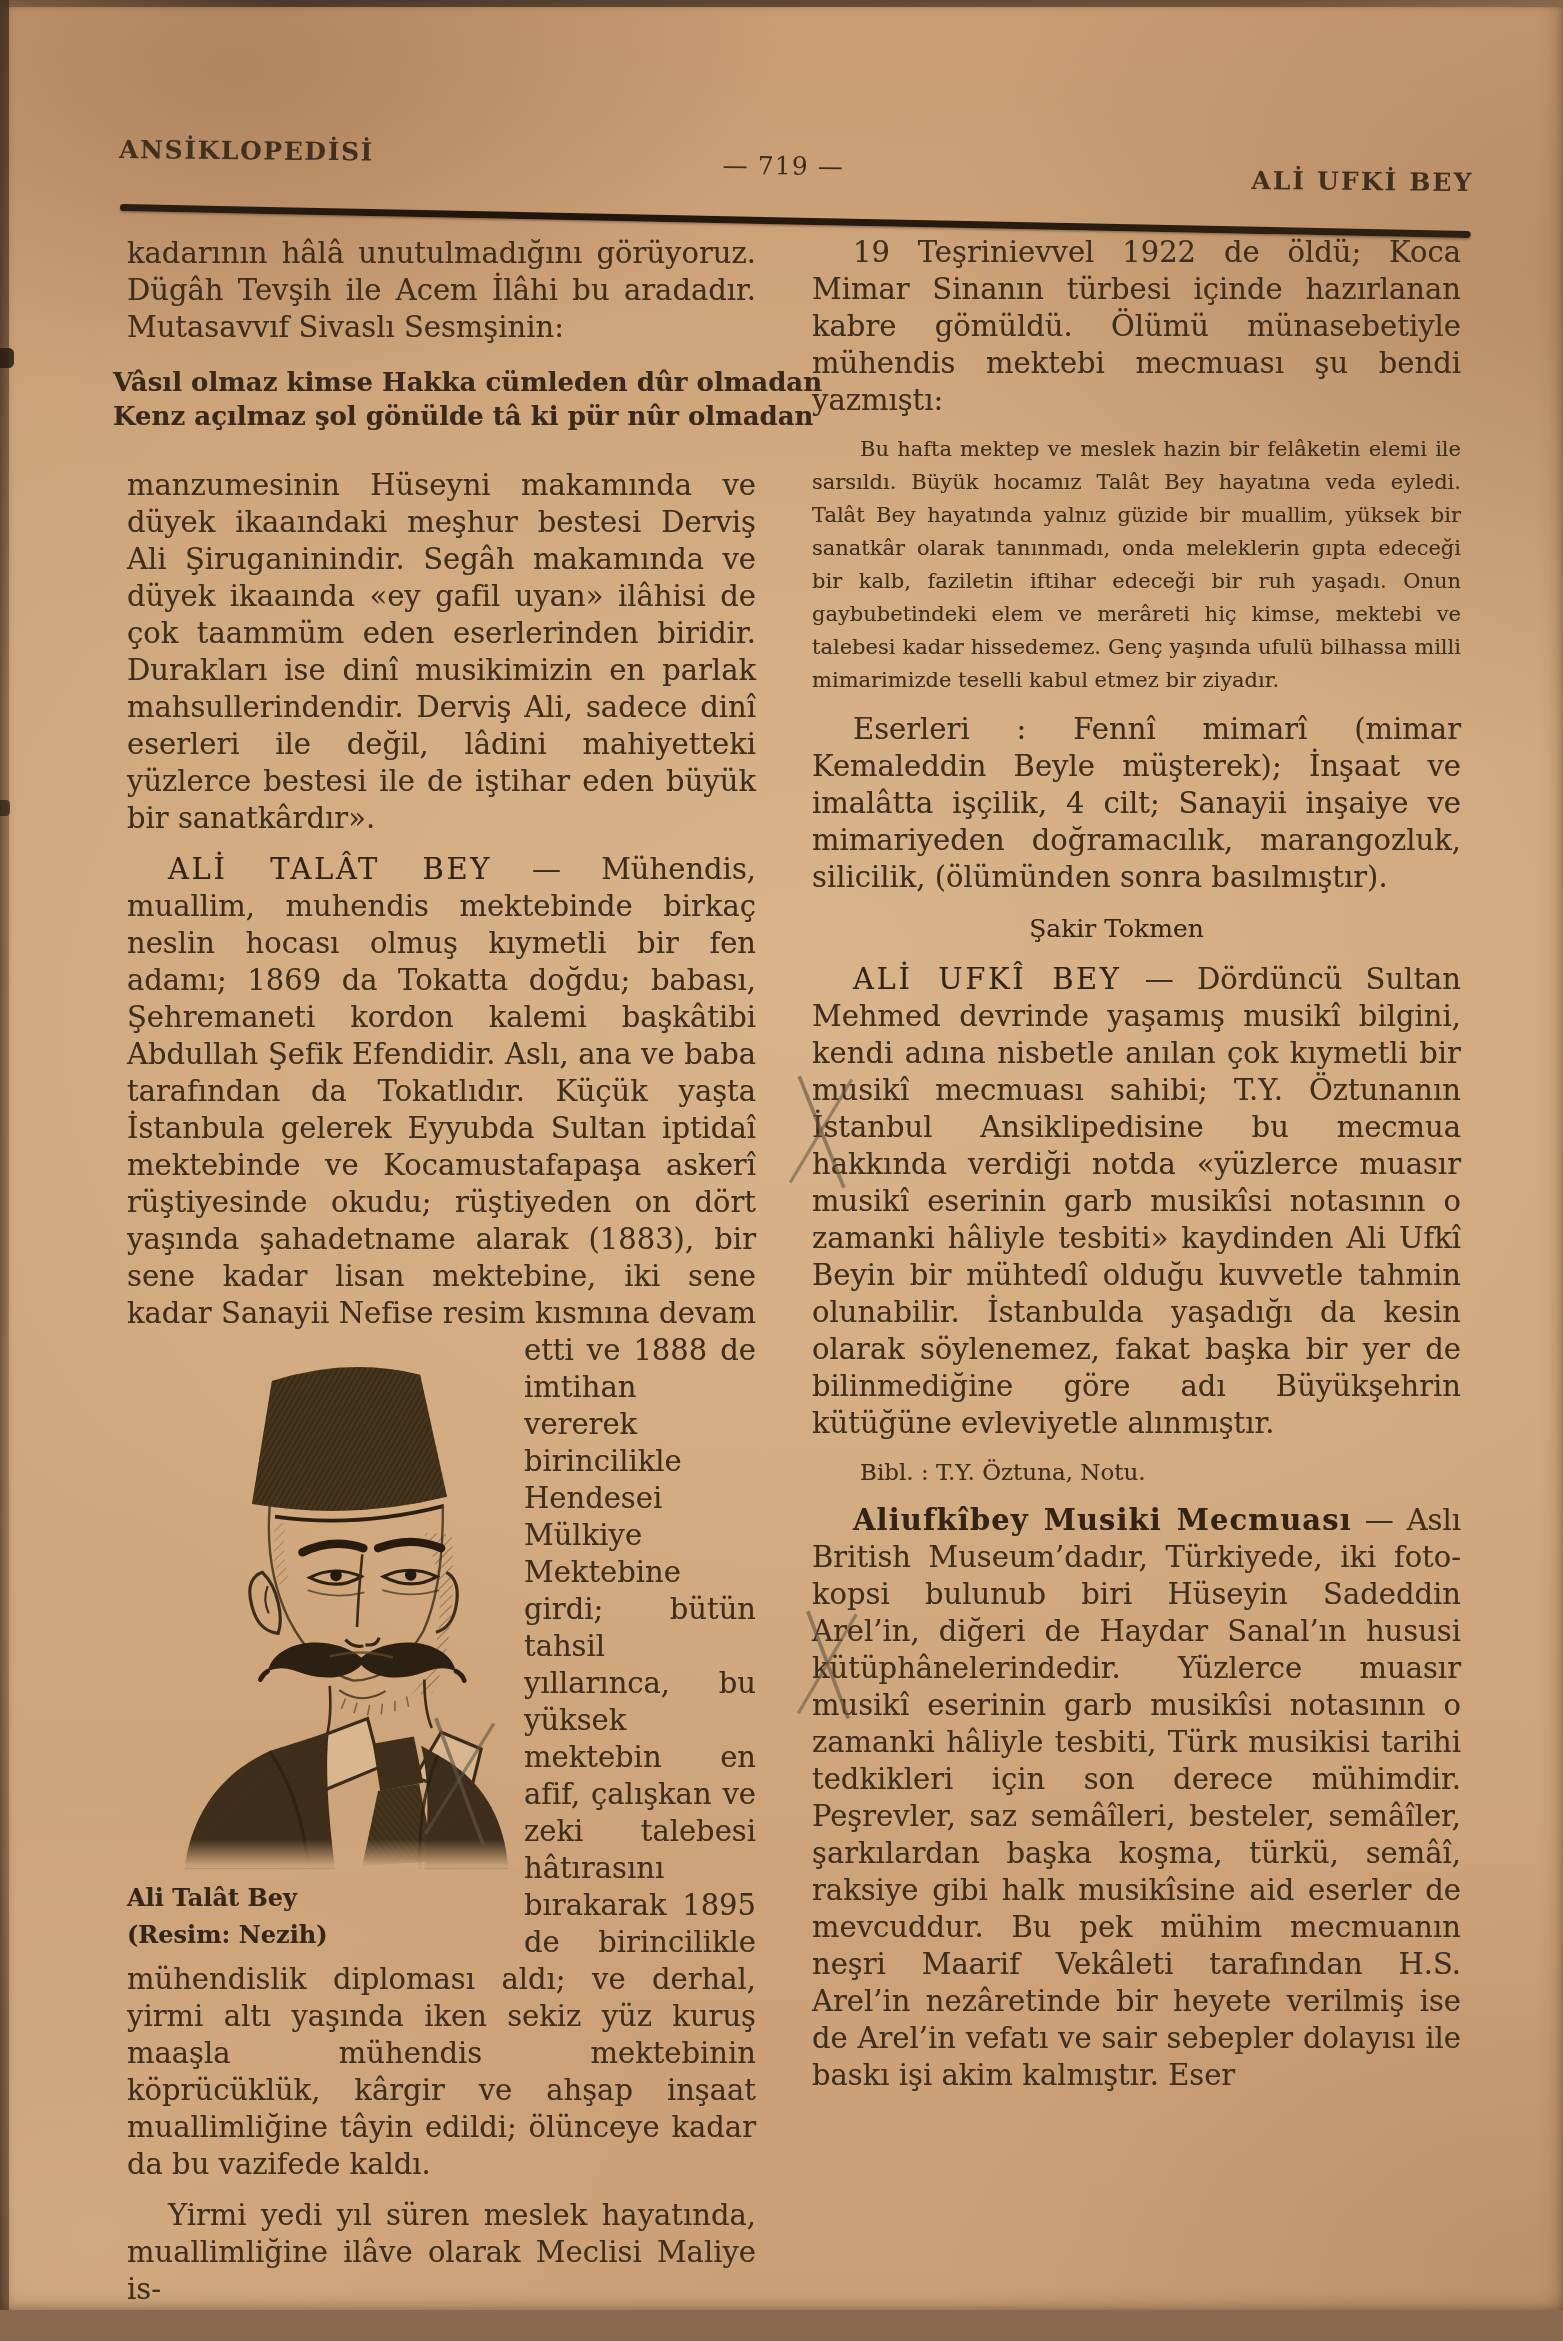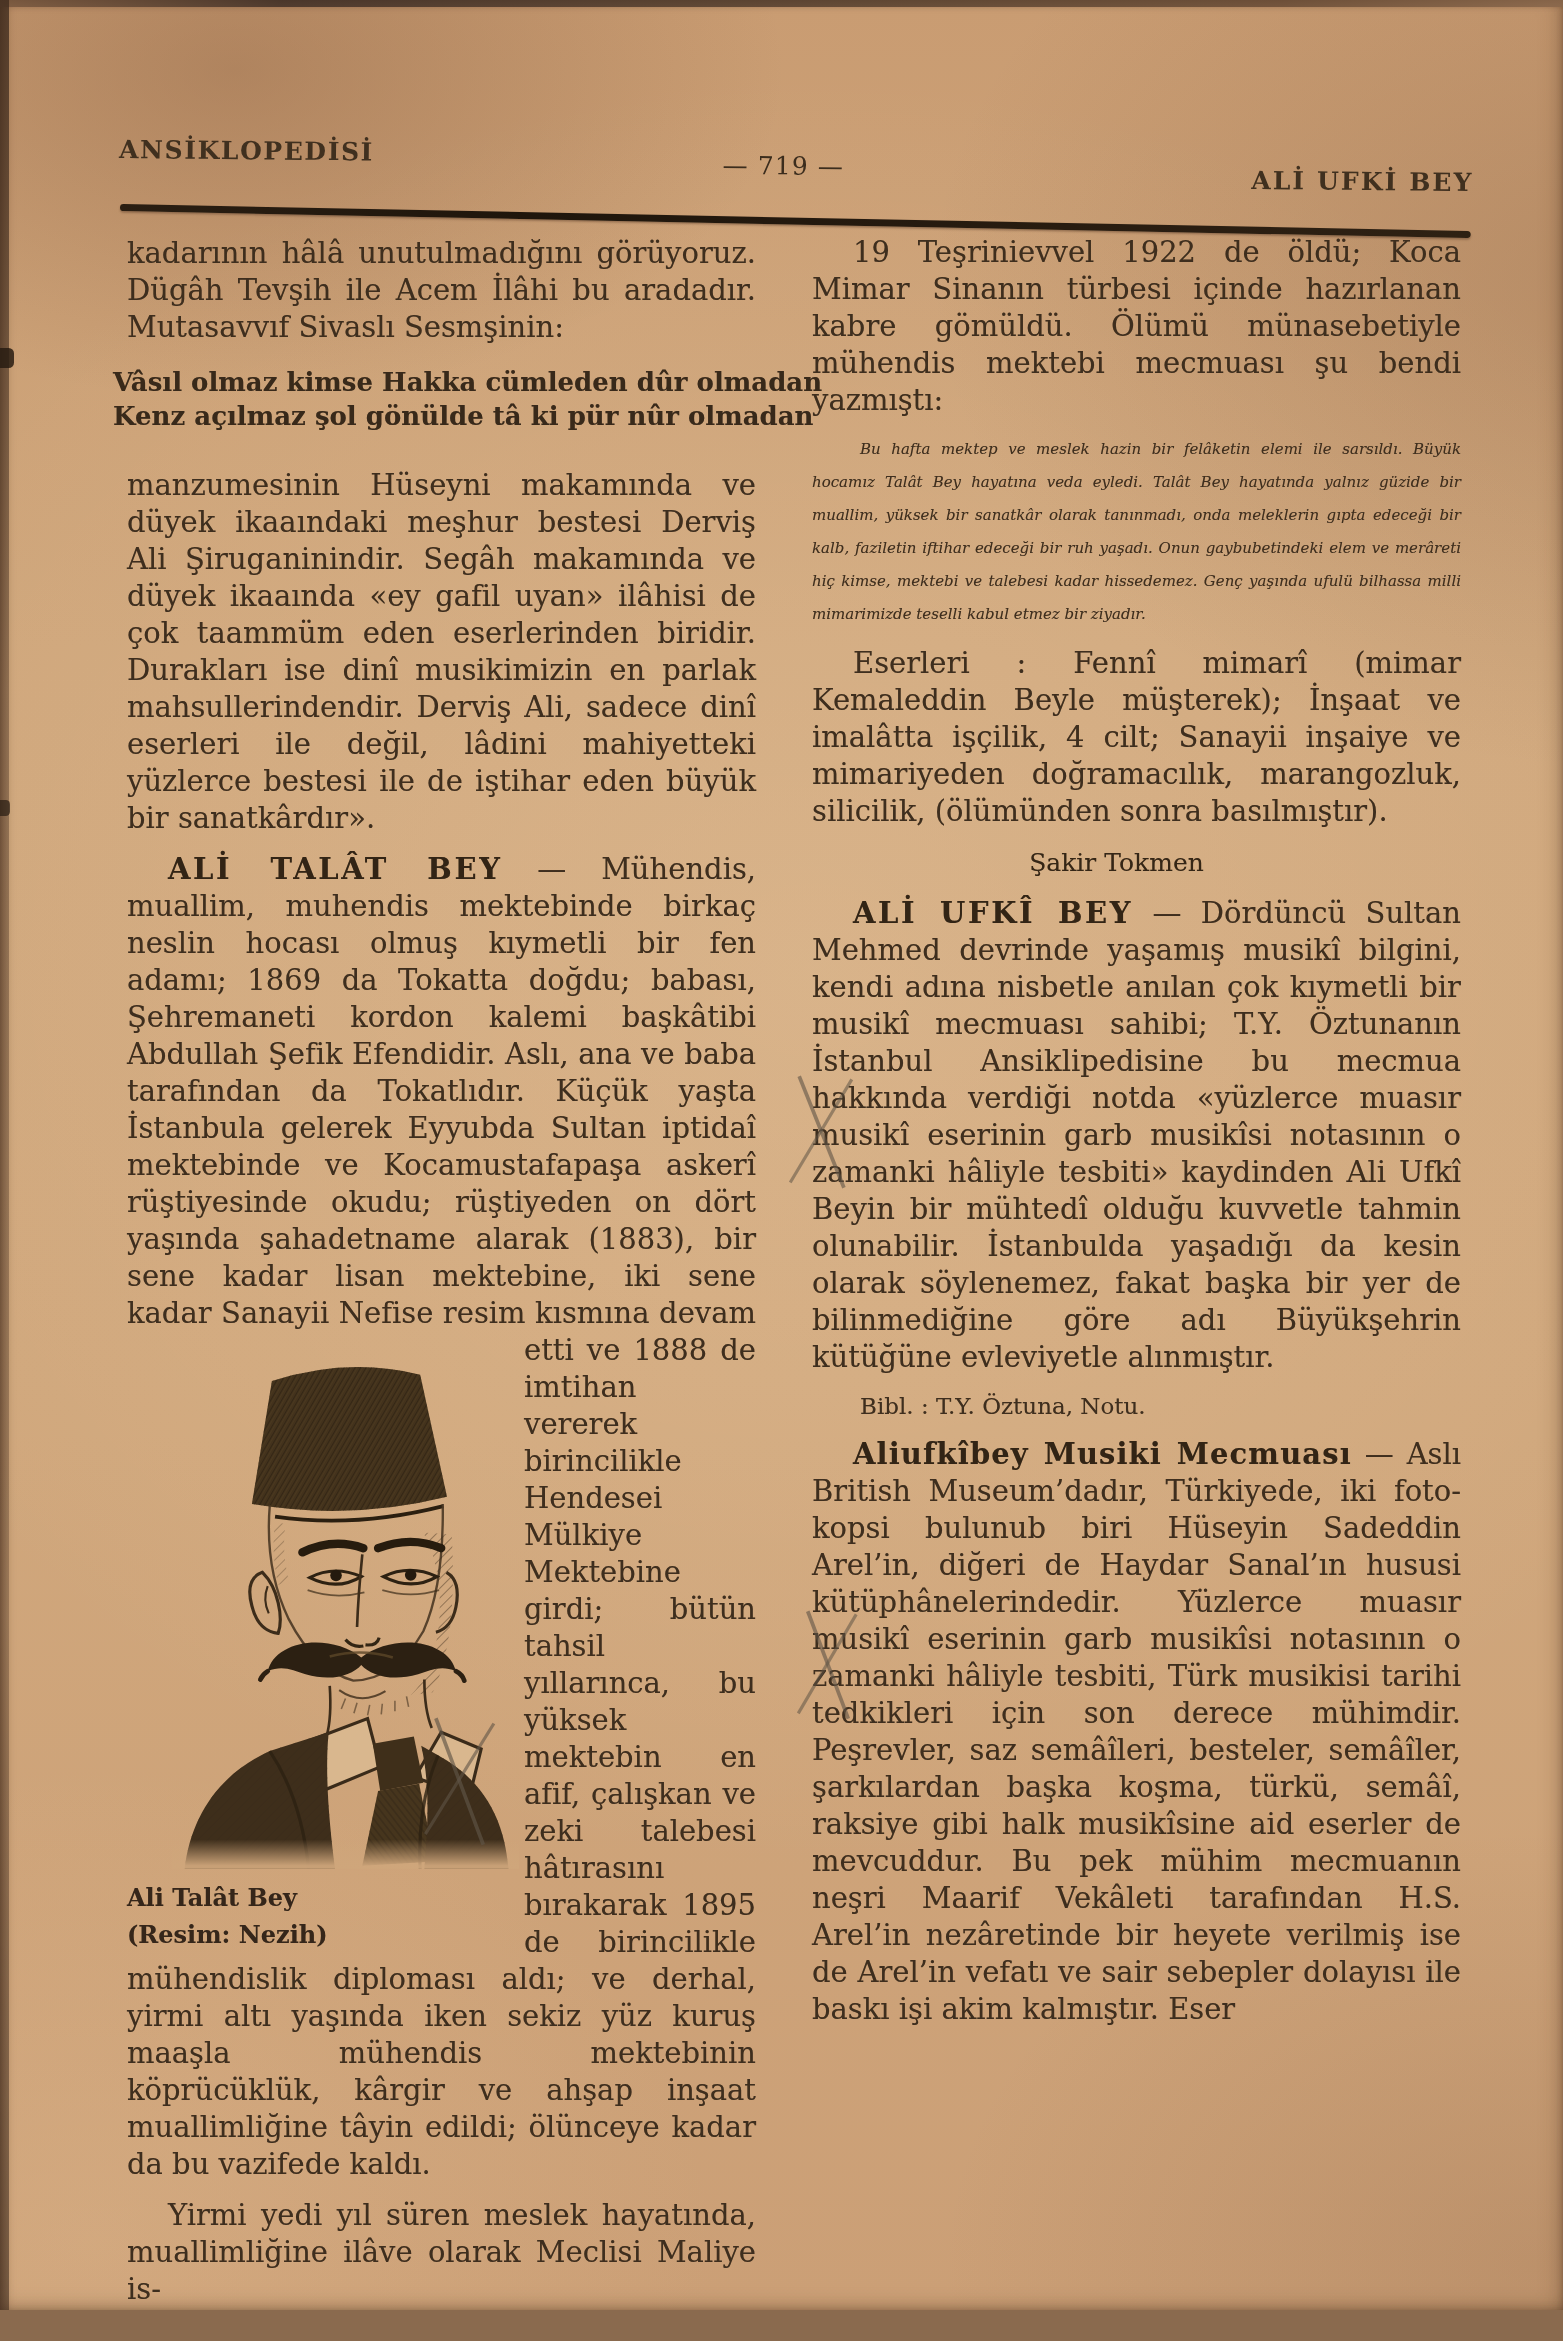--- a/index.html
+++ b/index.html
@@ -41,23 +41,23 @@
 
   
   .col{position:absolute;text-align:justify;font-size:29px;line-height:37px;color:#3e2e1e;
        text-shadow:0 0 0.5px rgba(62,46,30,.35);}
   .col-left{left:113px;top:221px;width:657px;}
   .col-right{left:798px;top:220px;width:677px;}
   .col p{margin:14px;}
   .indent{text-indent:41px;}
   .couplet{font-weight:bold;font-size:26px;line-height:34px;text-align:left;
     margin:19px 0 34px 0;white-space:nowrap;color:#38291a;}
-  .headword{font-weight:bold;letter-spacing:2.6px;color:#322415;}
+  .headword{font-weight:normal;letter-spacing:2.6px;color:#322415;}
   .headword-mixed{font-weight:bold;letter-spacing:1.1px;color:#322415;}
-  .quote{font-size:15px;line-height:33px;margin:7.4px 0 5.3px 0;font-style:italic;}
+  .quote{font-size:21px;line-height:33px;margin:7.4px 0 5.3px 0;}
   .quote .qindent{text-indent:48px;}
   .signature{font-weight:normal;font-size:25px;text-align:center;padding-right:40px;
     margin:9.5px 0 7.4px 0;color:#35261668;color:#352616;}
   .bibl{font-size:23px;line-height:32px;text-indent:48px;margin:3.2px 0 5.3px 0;}
 
   
   .portrait-float{float:left;width:372px;margin:10.5px 25px 4.2px 0;}
   .portrait-box{width:347px;margin-left:4.2px;}
   .portrait-caption{ text-align:right;font-weight:bold;font-size:24px;line-height:30.5px;
     margin-top:10.5px;color:#35261a;width:347px;}

